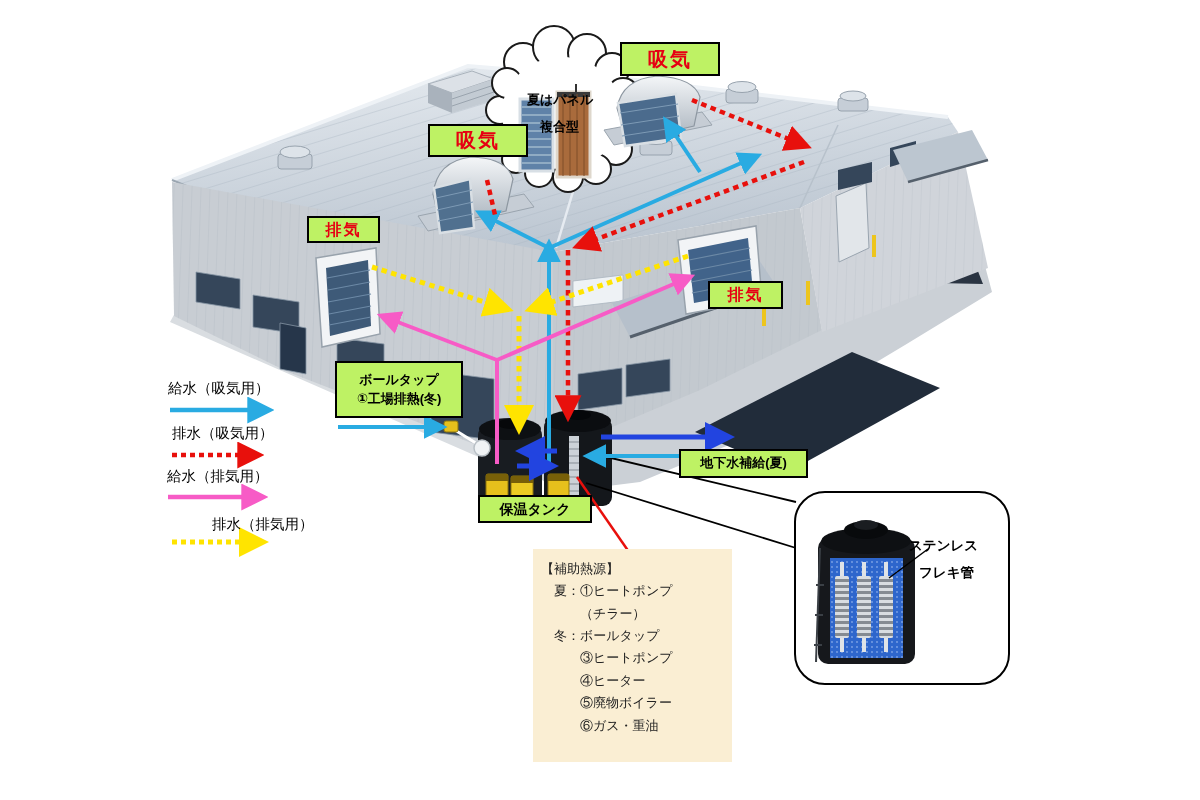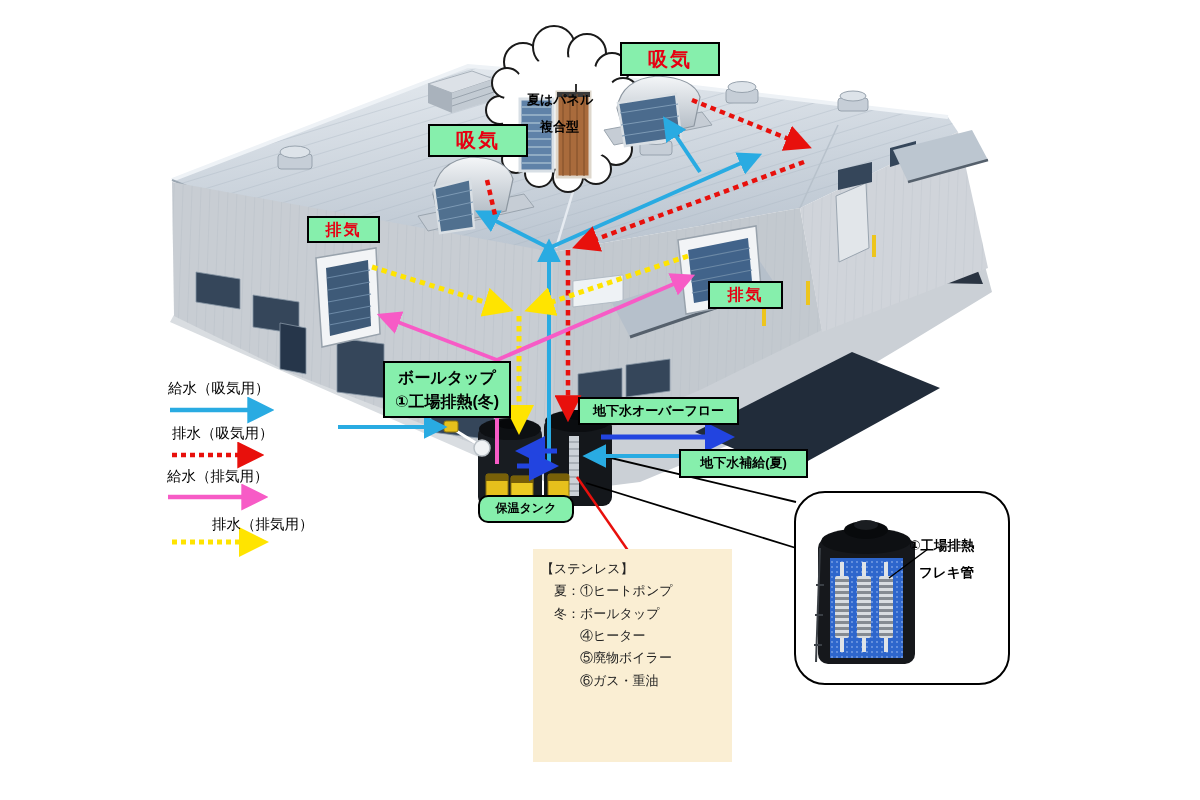--- a/index.html
+++ b/index.html
@@ -1,19 +1,19 @@
 <!DOCTYPE html>
 <html><head>
 <meta charset="utf-8">
 <style>
   html,body{margin:0;padding:0;background:#ffffff;}
   .stage{position:relative;width:1200px;height:800px;background:#ffffff;overflow:hidden;
          font-family:"Liberation Sans","DejaVu Sans",sans-serif;}
   .stage svg{position:absolute;left:0;top:0;}
-  .tag{position:absolute;background:#86efac;border:2px solid #000;display:flex;flex-direction:column;
+  .tag{position:absolute;background:#bef264;border:2px solid #000;display:flex;flex-direction:column;
        align-items:center;justify-content:center;font-weight:bold;color:#000;line-height:1.45;
        box-sizing:border-box;text-align:center;}
   .tag.red{color:#e60012;letter-spacing:2px;}
   .freetext{position:absolute;font-weight:bold;color:#000;white-space:nowrap;margin-top:39px;}
   .legend-label{position:absolute;font-size:14.5px;font-weight:normal;color:#000;white-space:nowrap;}
   .note-box{position:absolute;left:533px;top:549px;width:199px;height:213px;box-sizing:border-box;
             padding:9px 6px 6px 8px;font-family:"Liberation Serif","DejaVu Serif",serif;
             font-size:13px;color:#222;}
   .note-line{white-space:pre;line-height:1.72;}
 </style>
@@ -361,39 +361,38 @@
 <div class="freetext" style="left:527px;top:52px;font-size:13px;">夏はパネル</div>
 <div class="freetext" style="left:540px;top:79px;font-size:13px;">複合型</div>
 
 <div class="legend">
   <div class="legend-label" style="left:168px;top:379px;">給水（吸気用）</div>
   <div class="legend-label" style="left:172px;top:424px;">排水（吸気用）</div>
   <div class="legend-label" style="left:167px;top:467px;">給水（排気用）</div>
   <div class="legend-label" style="left:172px;top:515px;margin-left:40px;">排水（排気用）</div>
 </div>
 
-<div class="tag" style="left:335px;top:361px;width:128px;height:57px;font-size:16px;margin-left:48px;">
+<div class="tag" style="left:335px;top:361px;width:128px;height:57px;font-size:13px;">
   <span>ボールタップ</span>
   <span>①工場排熱(冬)</span>
 </div>
-<div class="tag" style="left:578px;top:397px;width:161px;height:28px;font-size:13px;">
-  <span>地下水オーバーフロー</span>
-</div>
 <div class="tag" style="left:679px;top:449px;width:129px;height:29px;font-size:13px;">
   <span>地下水補給(夏)</span>
 </div>
-<div class="tag" style="left:478px;top:495px;width:96px;height:28px;font-size:12px;border-radius:10px;">
+<div class="tag" style="left:478px;top:495px;width:114px;height:28px;font-size:14px;">
   <span>保温タンク</span>
 </div>
 
-<div class="freetext" style="left:909px;top:498px;font-size:13.5px;">①工場排熱</div>
+<div class="freetext" style="left:909px;top:498px;font-size:13.5px;">ステンレス</div>
 <div class="freetext" style="left:919px;top:525px;font-size:13.5px;">フレキ管</div>
 
 <div class="note-box" style="background:#faeed3;">
-  <div class="note-line">【ステンレス】</div>
+  <div class="note-line">【補助熱源】</div>
   <div class="note-line">　夏：①ヒートポンプ</div>
+  <div class="note-line">　　　（チラー）</div>
   <div class="note-line">　冬：ボールタップ</div>
+  <div class="note-line">　　　③ヒートポンプ</div>
   <div class="note-line">　　　④ヒーター</div>
   <div class="note-line">　　　⑤廃物ボイラー</div>
   <div class="note-line">　　　⑥ガス・重油</div>
 </div>
 
 </div>
 
 </body></html>

